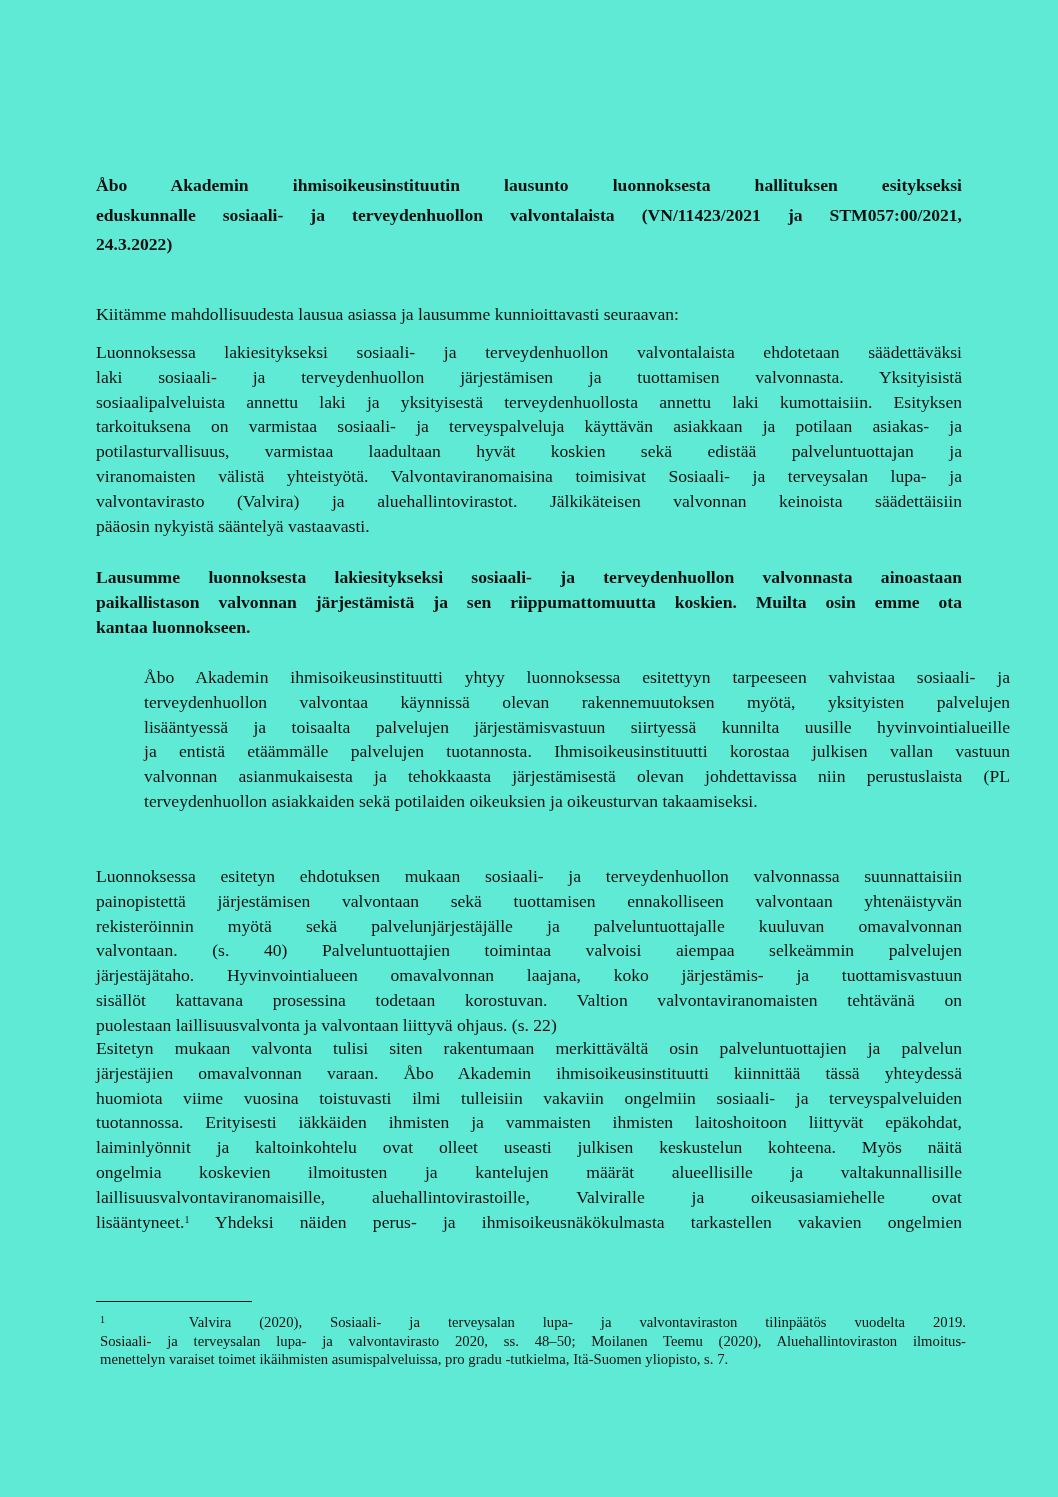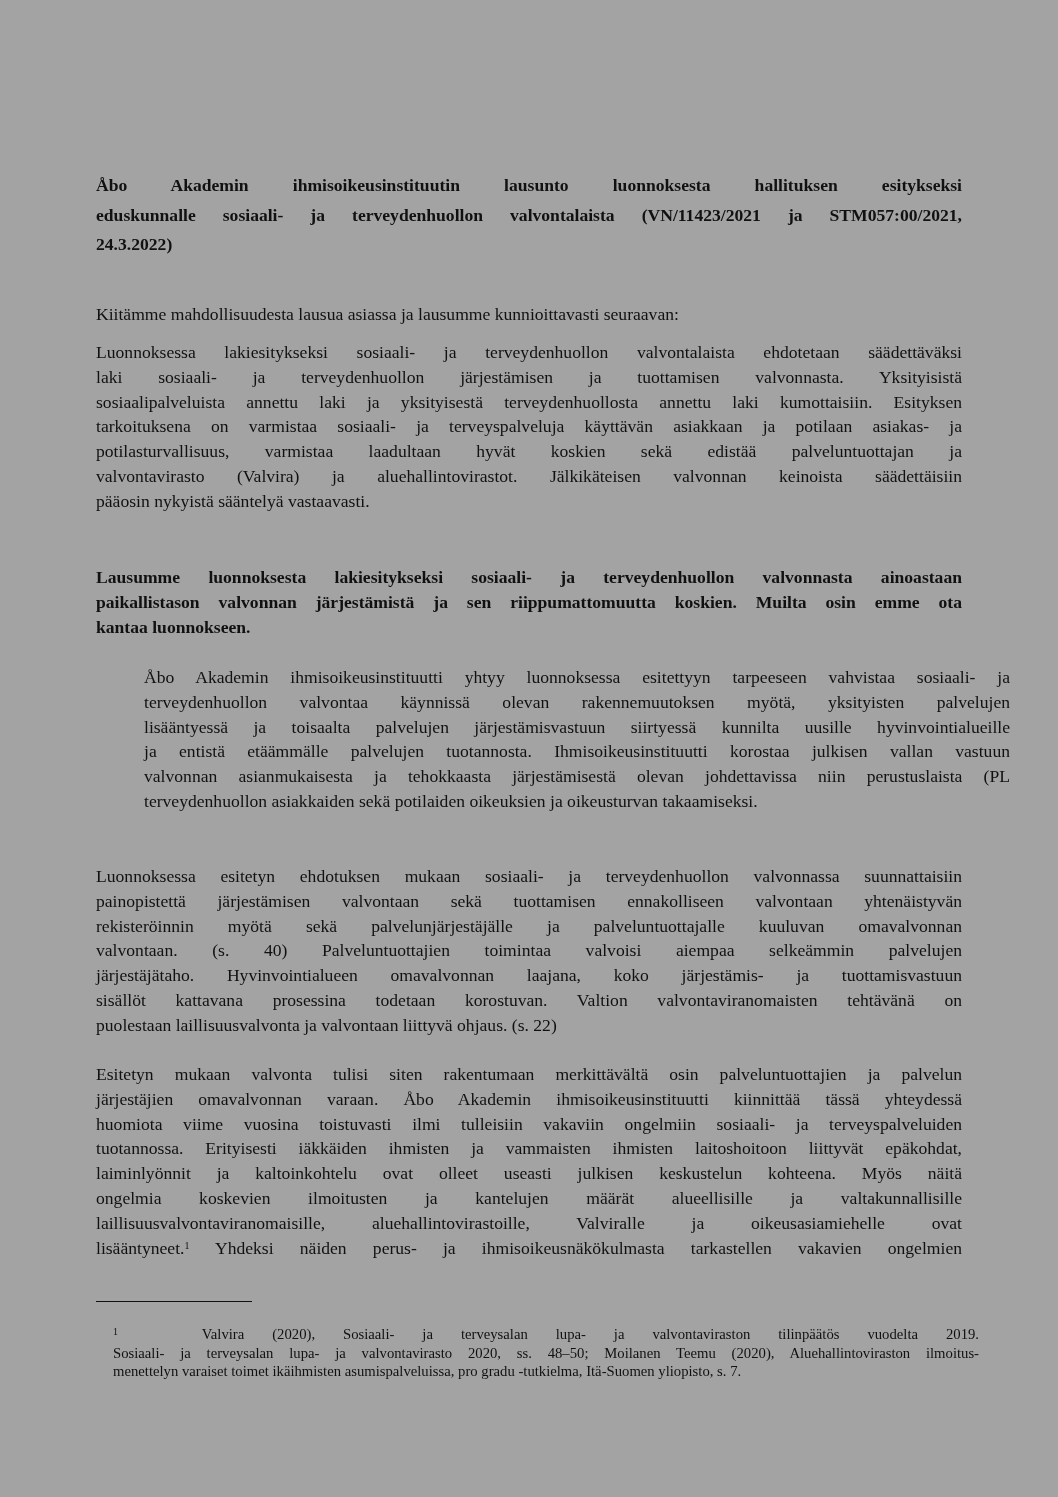--- a/index.html
+++ b/index.html
@@ -1,26 +1,26 @@
 <!DOCTYPE html>
 <html><head>
 <meta charset="utf-8">
 <style>
   html, body { margin: 0; padding: 0; background: #ffffff; }
   body { width: 1058px; height: 1497px; position: relative; overflow: hidden;
          font-family: "Liberation Serif", "DejaVu Serif", serif; color: #111111; }
-  .page { position: absolute; left: 0; top: 0; width: 1058px; height: 1497px; background: #a3a3a3; }
+  .page { position: absolute; left: 0; top: 0; width: 1058px; height: 1497px; background: #5eead4; }
   .title { position: absolute; left: 96px; top: 171px; width: 866px;
            font-weight: bold; font-size: 17.6px; line-height: 29.5px; }
   .line { display: block; text-align: justify; text-align-last: justify; white-space: nowrap; }
   .line.last { text-align-last: left; }
   .para { position: absolute; left: 96px; width: 866px; font-size: 17.6px; line-height: 24.8px; }
   .line > span { display: inline; }
   .fn-rule { position: absolute; left: 96px; top: 1301px; width: 156px; height: 1.3px; background: #111111; }
-  .footnote { position: absolute; left: 113px; top: 1313px; width: 866px; font-size: 14.7px; line-height: 18.6px; margin-top: 12px; }
+  .footnote { position: absolute; left: 100px; top: 1313px; width: 866px; font-size: 14.7px; line-height: 18.6px; }
   sup { font-size: 10px; vertical-align: top; position: relative; top: -2px; }
 </style>
 </head>
 <body>
 
 <div class="page">
 
   <div class="title">
     <span class="line">Åbo Akademin ihmisoikeusinstituutin lausunto luonnoksesta hallituksen esitykseksi</span>
     <span class="line">eduskunnalle sosiaali- ja terveydenhuollon valvontalaista (VN/11423/2021 ja STM057:00/2021,</span>
@@ -30,20 +30,21 @@
   <div class="para" style="top:302px;">
     <span class="line last">Kiitämme mahdollisuudesta lausua asiassa ja lausumme kunnioittavasti seuraavan:</span>
   </div>
 
   <div class="para" style="top:340px;">
     <span class="line">Luonnoksessa lakiesitykseksi sosiaali- ja terveydenhuollon valvontalaista ehdotetaan säädettäväksi</span>
     <span class="line">laki sosiaali- ja terveydenhuollon järjestämisen ja tuottamisen valvonnasta. Yksityisistä</span>
     <span class="line">sosiaalipalveluista annettu laki ja yksityisestä terveydenhuollosta annettu laki kumottaisiin. Esityksen</span>
     <span class="line">tarkoituksena on varmistaa sosiaali- ja terveyspalveluja käyttävän asiakkaan ja potilaan asiakas- ja</span>
     <span class="line">potilasturvallisuus, varmistaa laadultaan hyvät koskien sekä edistää palveluntuottajan ja</span>
+    <span class="line">viranomaisten välistä yhteistyötä. Valvontaviranomaisina toimisivat Sosiaali- ja terveysalan lupa- ja</span>
     <span class="line">valvontavirasto (Valvira) ja aluehallintovirastot. Jälkikäteisen valvonnan keinoista säädettäisiin</span>
     <span class="line last">pääosin nykyistä sääntelyä vastaavasti.</span>
   </div>
 
   <div class="para" style="top:565px;font-weight:bold;">
     <span class="line">Lausumme luonnoksesta lakiesitykseksi sosiaali- ja terveydenhuollon valvonnasta ainoastaan</span>
     <span class="line">paikallistason valvonnan järjestämistä ja sen riippumattomuutta koskien. Muilta osin emme ota</span>
     <span class="line last">kantaa luonnokseen.</span>
   </div>
 
@@ -59,21 +60,21 @@
   <div class="para" style="top:864px;">
     <span class="line">Luonnoksessa esitetyn ehdotuksen mukaan sosiaali- ja terveydenhuollon valvonnassa suunnattaisiin</span>
     <span class="line">painopistettä järjestämisen valvontaan sekä tuottamisen ennakolliseen valvontaan yhtenäistyvän</span>
     <span class="line">rekisteröinnin myötä sekä palvelunjärjestäjälle ja palveluntuottajalle kuuluvan omavalvonnan</span>
     <span class="line">valvontaan.  (s. 40) Palveluntuottajien toimintaa valvoisi aiempaa selkeämmin palvelujen</span>
     <span class="line">järjestäjätaho. Hyvinvointialueen omavalvonnan laajana, koko järjestämis- ja tuottamisvastuun</span>
     <span class="line">sisällöt kattavana prosessina todetaan korostuvan. Valtion valvontaviranomaisten tehtävänä on</span>
     <span class="line last">puolestaan laillisuusvalvonta ja valvontaan liittyvä ohjaus. (s. 22)</span>
   </div>
 
-  <div class="para" style="top:1062px;">
+  <div class="para" style="top:1036px;">
     <span class="line">Esitetyn mukaan valvonta tulisi siten rakentumaan merkittävältä osin palveluntuottajien ja palvelun</span>
     <span class="line">järjestäjien omavalvonnan varaan. Åbo Akademin ihmisoikeusinstituutti kiinnittää tässä yhteydessä</span>
     <span class="line">huomiota viime vuosina toistuvasti ilmi tulleisiin vakaviin ongelmiin sosiaali- ja terveyspalveluiden</span>
     <span class="line">tuotannossa.  Erityisesti iäkkäiden ihmisten ja vammaisten ihmisten laitoshoitoon liittyvät epäkohdat,</span>
     <span class="line">laiminlyönnit ja kaltoinkohtelu ovat olleet useasti julkisen keskustelun kohteena. Myös näitä</span>
     <span class="line">ongelmia koskevien ilmoitusten ja kantelujen määrät alueellisille ja valtakunnallisille</span>
     <span class="line">laillisuusvalvontaviranomaisille, aluehallintovirastoille, Valviralle ja oikeusasiamiehelle ovat</span>
     <span class="line"><span>lisääntyneet.</span><sup>1</sup><span> Yhdeksi näiden perus- ja ihmisoikeusnäkökulmasta tarkastellen vakavien ongelmien</span></span>
   </div>
 

